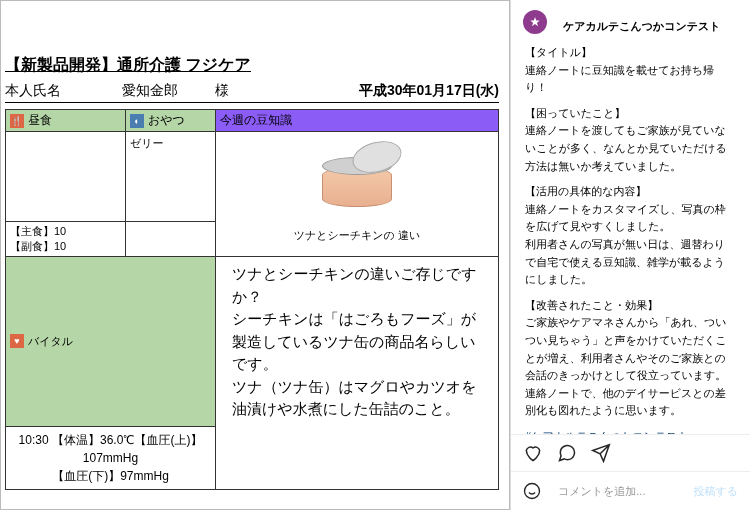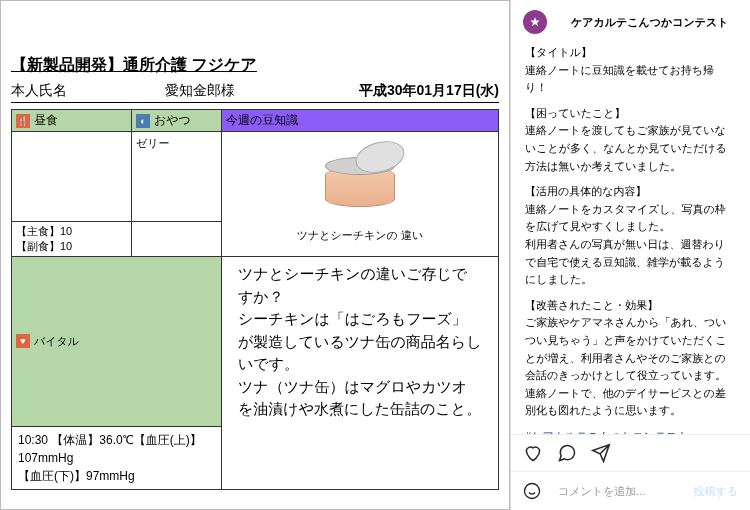--- a/index.html
+++ b/index.html
@@ -1,22 +1,22 @@
 <!DOCTYPE html>
 <html><head>
 <meta charset="utf-8">
 <style>
 * { margin: 0; padding: 0; box-sizing: border-box; }
 body { font-family: "Hiragino Sans", "Meiryo", sans-serif; background: #fff; width: 750px; height: 510px; display: flex; }
 .left-panel { width: 510px; height: 510px; border: 1px solid #bbb; position: relative; background: #fff; }
-.document { position: absolute; top: 50px; left: 10px; right: 10px; }
+.document { position: absolute; top: 50px; left: 4px; right: 10px; }
 .doc-title { font-size: 16px; font-weight: bold; text-decoration: underline; padding: 4px 0; }
 .info-row { display: flex; border-bottom: 1.5px solid #000; font-size: 14px; padding: 2px 0; align-items: baseline; }
 .info-label { width: 80px; }
-.info-name { width: 130px; text-align: right; font-family: Liberation Serif, serif; }
+.info-name { width: 130px; text-align: center; font-family: Liberation Serif, serif; }
 .info-suffix { width: 50px; }
 .info-date { flex: 1; text-align: right; font-weight: bold; }
 .chart { border: 1px solid #333; margin-top: 6px; font-size: 11px; }
 .chart-row { display: flex; }
 .cell { border-right: 1px solid #333; border-bottom: 1px solid #333; }
 .hdr { background: #b5d6a7; display: flex; align-items: center; padding: 2px 4px; font-size: 12px; }
 .hdr-dark { background: #8b5cf6; text-align: center; }
 .icon-box { width: 14px; height: 14px; background: #d64; margin-right: 4px; display: inline-flex; align-items: center; justify-content: center; color: #fff; font-size: 9px; }
 .icon-box.blue { background: #4a7eb0; }
 .col-lunch { width: 120px; }
@@ -24,24 +24,24 @@
 .col-trivia { flex: 1; border-right: none; }
 .body-cell { padding: 4px; min-height: 80px; }
 .footer-cell { padding: 2px 4px; }
 .trivia-img { height: 90px; display: flex; align-items: center; justify-content: center; }
 .can { position: relative; width: 80px; height: 60px; }
 .can-body { position: absolute; bottom: 0; width: 70px; height: 40px; background: linear-gradient(#f4c9a8, #e8b090); border-radius: 50% / 20%; border: 1px solid #c89070; left: 5px; }
 .can-top { position: absolute; bottom: 32px; width: 70px; height: 18px; background: #d0d0d0; border-radius: 50%; border: 1px solid #999; left: 5px; }
 .can-lid { position: absolute; top: -5px; right: -5px; width: 50px; height: 30px; background: #e0e0e0; border-radius: 50%; border: 1px solid #aaa; transform: rotate(-15deg); }
 .trivia-caption { text-align: center; font-size: 11px; padding: 6px 0 2px; }
 .vitals-hdr { background: #b5d6a7; padding: 2px 4px; display: flex; align-items: center; }
-.vitals-body { padding: 4px 6px; min-height: 50px; font-size: 12px; line-height: 1.5; }
+.vitals-body { padding: 4px 6px; min-height: 50px; font-size: 12px; line-height: 1.5; text-align: center; }
 .trivia-text { padding: 6px 16px; font-size: 15px; line-height: 1.5; }
 .right-panel { flex: 1; border-left: 1px solid #ddd; display: flex; flex-direction: column; font-size: 10px; }
-.post-header { display: flex; align-items: center; padding: 10px 12px; gap: 24px; }
+.post-header { display: flex; align-items: flex-end; padding: 10px 12px; gap: 16px; }
 .avatar { width: 24px; height: 24px; border-radius: 50%; background: #8e3b8e; display: flex; align-items: center; justify-content: center; }
 .avatar svg { width: 12px; height: 12px; fill: #fff; }
 .username { font-weight: bold; font-size: 11px; }
 .post-body { padding: 0 14px; flex: 1; overflow: hidden; line-height: 1.6; font-size: 11px; }
 .post-body p { margin-bottom: 8px; }
 .section-title { display: block; }
 .hashtag { color: #00376b; }
 .action-bar { padding: 8px 12px; display: flex; gap: 14px; border-top: 1px solid #eee; }
 .action-bar svg { width: 20px; height: 20px; fill: none; stroke: #262626; stroke-width: 1.8; }
 .comment-bar { border-top: 1px solid #eee; padding: 10px 12px; display: flex; align-items: center; font-size: 11px; color: #999; gap: 17px; }

